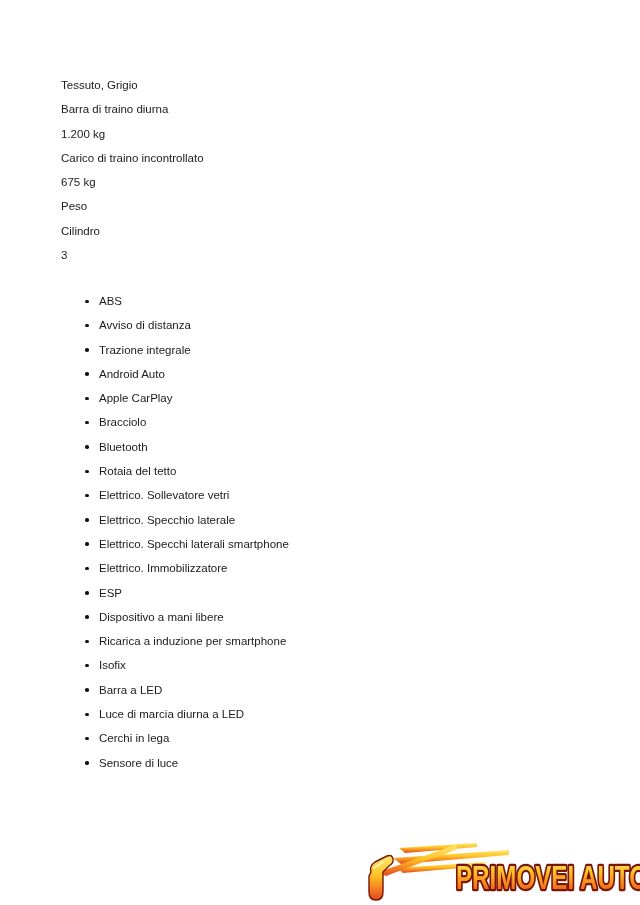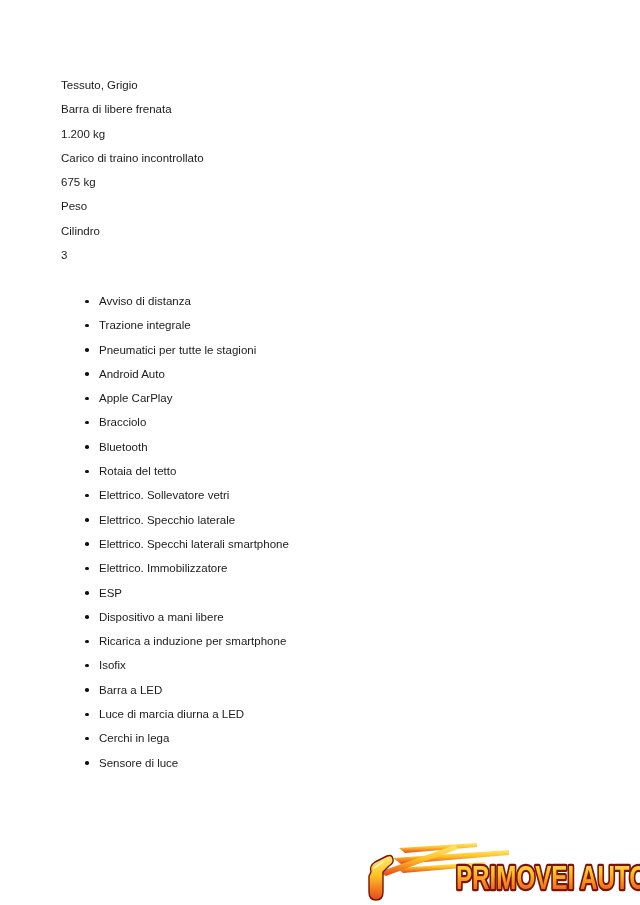--- a/index.html
+++ b/index.html
@@ -66,44 +66,44 @@
 </style>
 </head>
 <body>
 
 <div class="page">
 
   <div class="spec-list">
 
       <p>Tessuto, Grigio</p>
 
-      <p>Barra di libere frenata</p>
+      <p>Barra di traino diurna</p>
 
       <p>1.200 kg</p>
 
       <p>Carico di traino incontrollato</p>
 
       <p>675 kg</p>
 
       <p>Peso</p>
 
 
       <p>Cilindro</p>
 
       <p>3</p>
     </div>
 
   <ul class="equipment-list">
 
+      <li>ABS</li>
 
       <li>Avviso di distanza</li>
 
       <li>Trazione integrale</li>
 
-      <li>Pneumatici per tutte le stagioni</li>
 
       <li>Android Auto</li>
 
 
       <li>Apple CarPlay</li>
 
       <li>Bracciolo</li>
 
       <li>Bluetooth</li>
 

